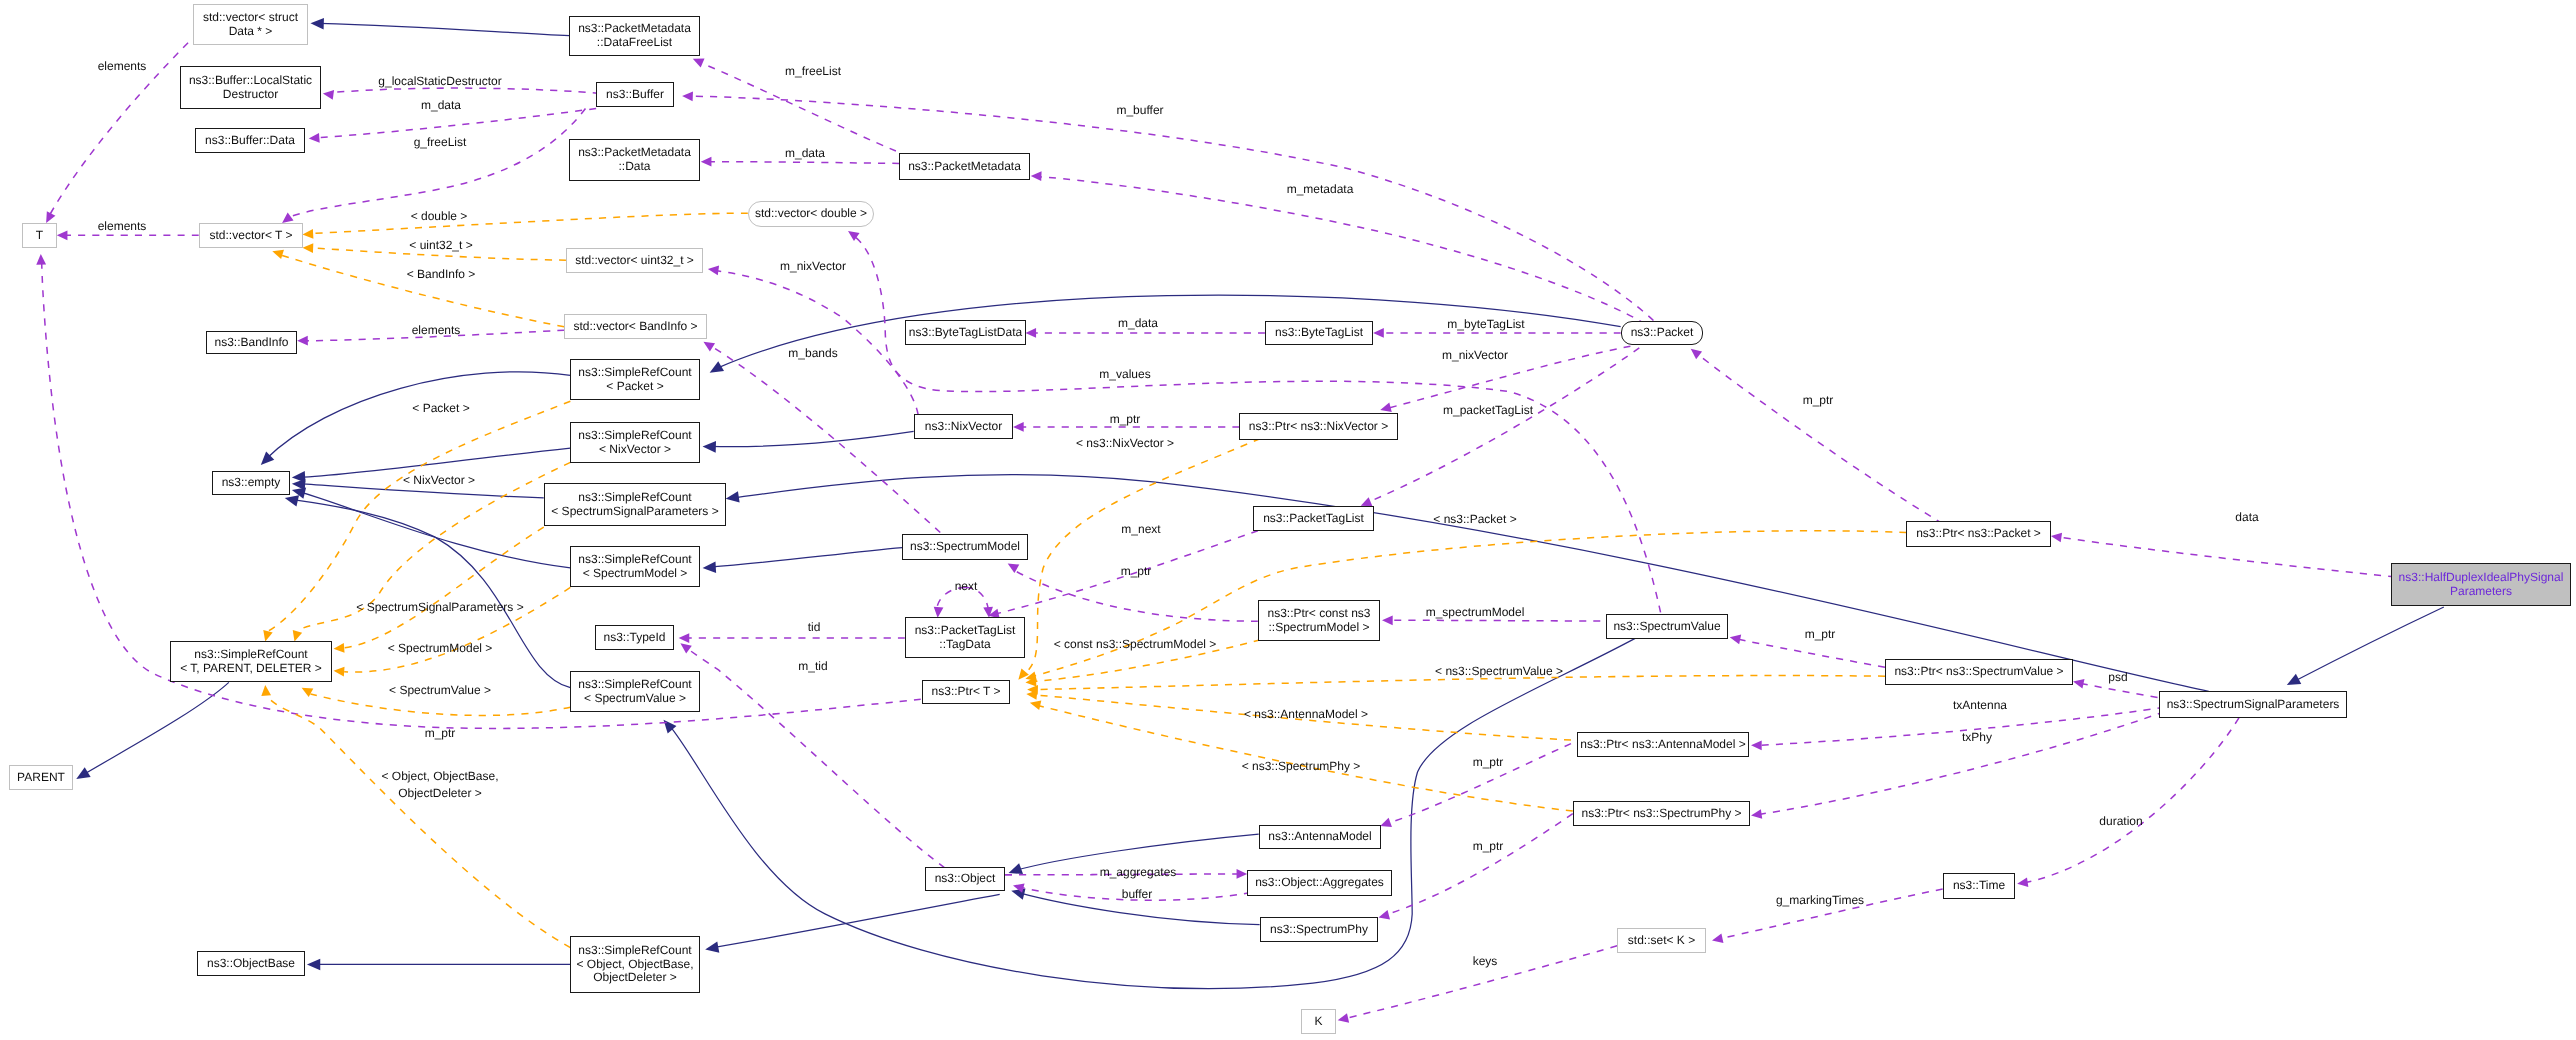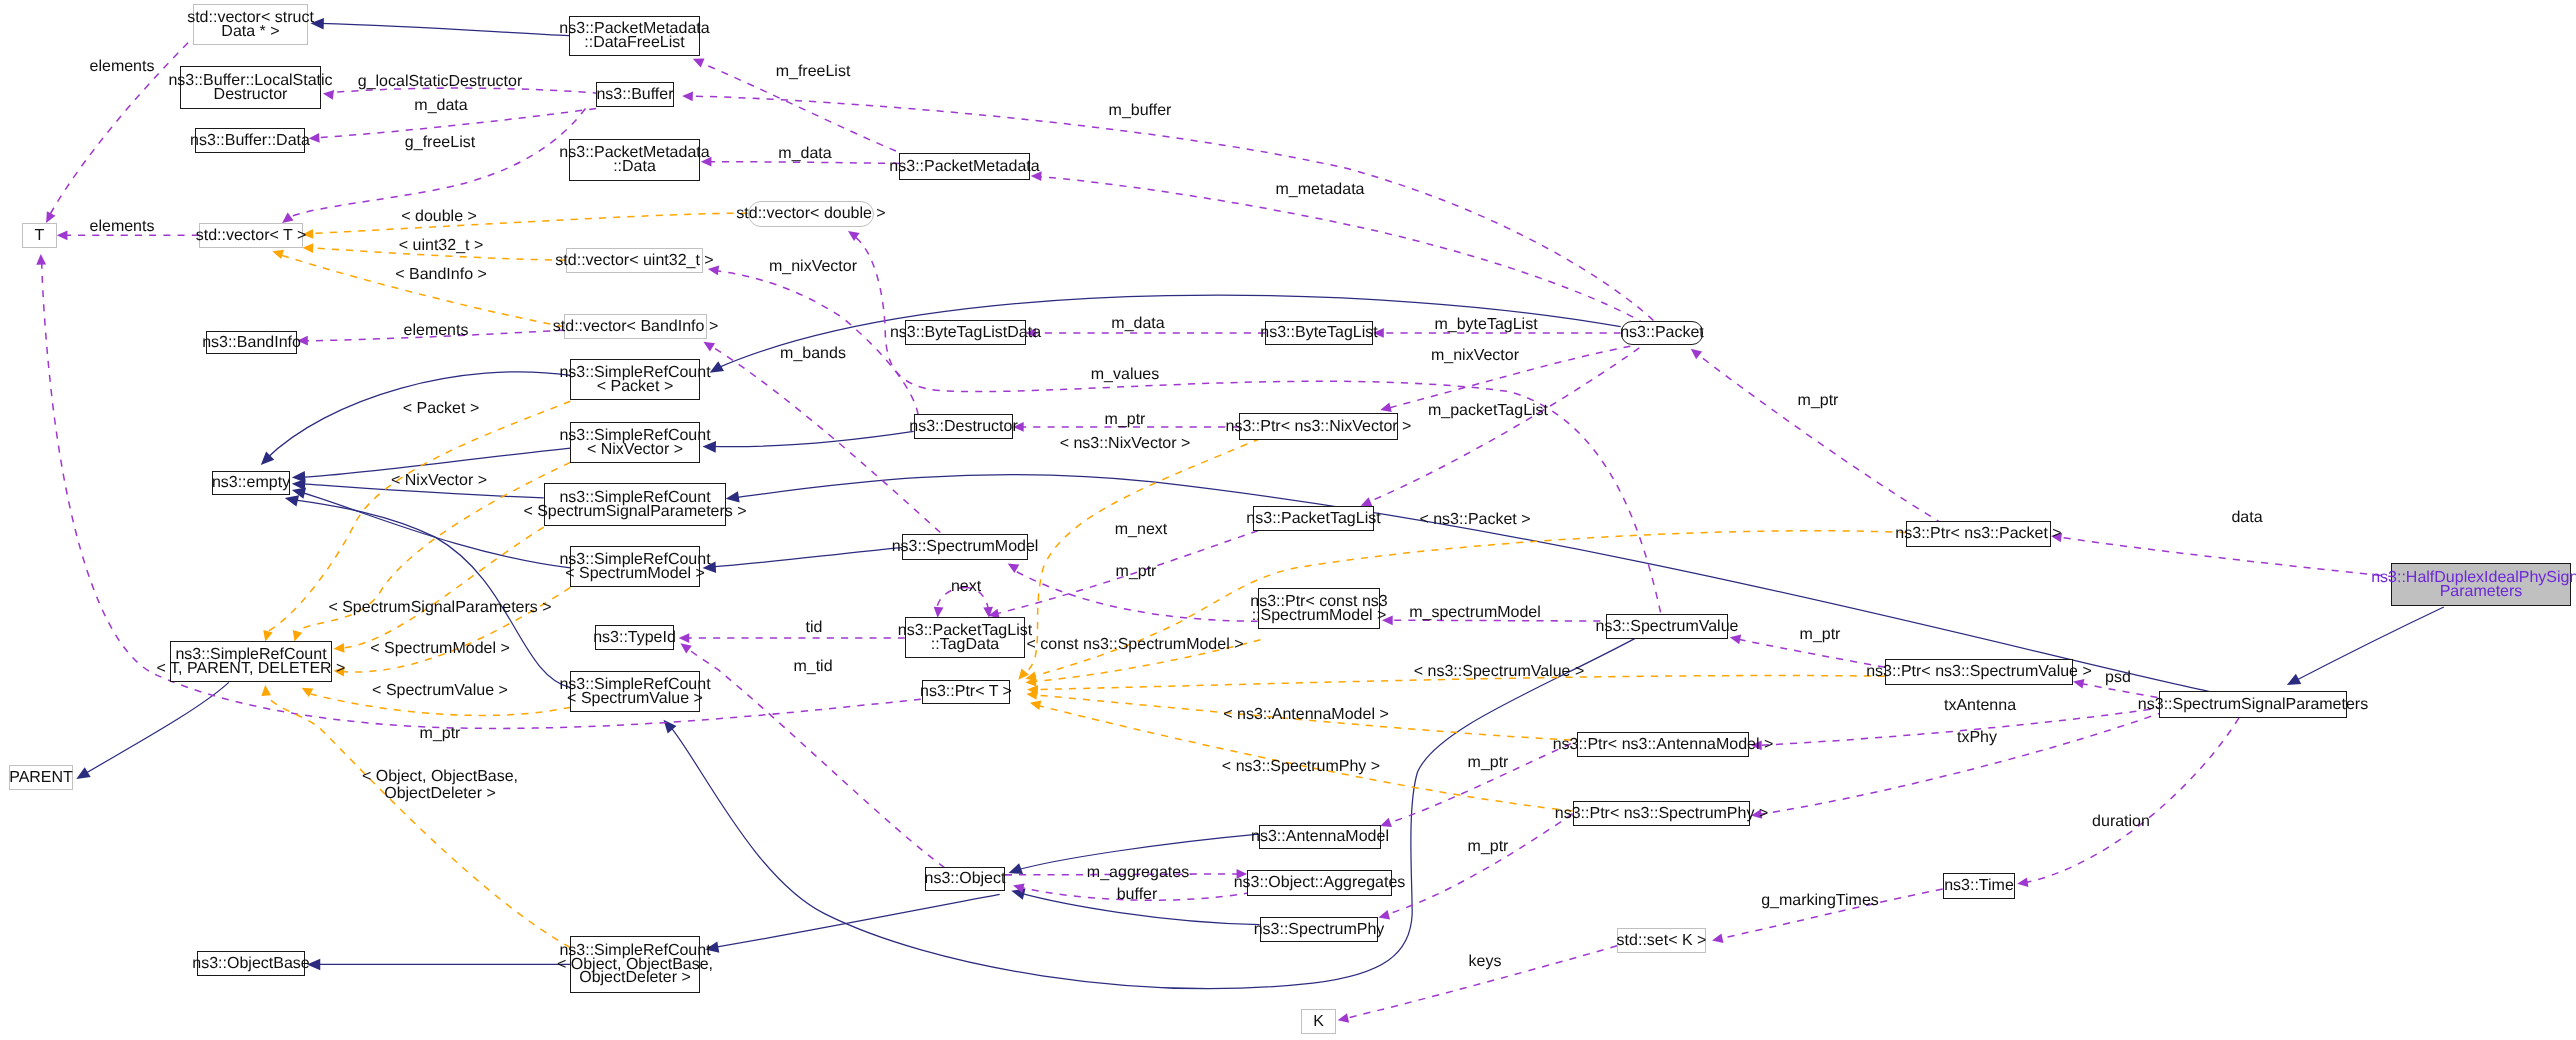--- a/index.html
+++ b/index.html
@@ -1,19 +1,19 @@
 <!DOCTYPE html>
 <html style="font-size:14px"><head>
 <meta charset="utf-8">
 <title>Collaboration diagram</title>
 <style>
   html,body{margin:0;padding:0;background:#ffffff;-webkit-font-smoothing:antialiased;}
   *{-webkit-font-smoothing:antialiased;text-rendering:geometricPrecision;}
   #canvas{position:relative;width:2576px;height:1041px;background:#ffffff;
-          font-family:"Liberation Sans","DejaVu Sans",sans-serif;font-size:16px;overflow:hidden;}
+          font-family:"Liberation Sans","DejaVu Sans",sans-serif;font-size:12px;overflow:hidden;}
   svg.edges{position:absolute;left:0;top:0;width:2576px;height:1041px;}
   .node{position:absolute;box-sizing:border-box;display:flex;flex-direction:column;
         align-items:center;justify-content:center;text-align:center;background:#ffffff;
         line-height:13.7px;z-index:5;}
   .node .lbl{display:block;white-space:pre;}
   .node.solid{border:1.2px solid #191919;color:#101010;}
   .node.light{border:1px solid #c0c0c0;color:#101010;}
   .node.highlight{border:1.2px solid #191919;background:#c0c0c0;color:#6d28d9;}
   .edgelabel{position:absolute;color:#101010;white-space:pre;z-index:4;
              line-height:13.7px;text-align:center;transform:translate(-50%,-50%);}
@@ -220,21 +220,21 @@
     </div>
 <div class="node solid" style="left:570px;top:359px;width:130px;height:41px;">
       <span class="lbl">ns3::SimpleRefCount</span>
       <span class="lbl">&lt; Packet &gt;</span>
     </div>
 <div class="node solid" style="left:570px;top:422px;width:130px;height:41px;">
       <span class="lbl">ns3::SimpleRefCount</span>
       <span class="lbl">&lt; NixVector &gt;</span>
     </div>
 <div class="node solid" style="left:914px;top:414px;width:99px;height:25px;">
-      <span class="lbl">ns3::Destructor</span>
+      <span class="lbl">ns3::NixVector</span>
     </div>
 <div class="node solid" style="left:1239px;top:413px;width:159px;height:27px;">
       <span class="lbl">ns3::Ptr&lt; ns3::NixVector &gt;</span>
     </div>
 <div class="node solid" style="left:212px;top:471px;width:78px;height:24px;">
       <span class="lbl">ns3::empty</span>
     </div>
 <div class="node solid" style="left:544px;top:483px;width:182px;height:43px;">
       <span class="lbl">ns3::SimpleRefCount</span>
       <span class="lbl">&lt; SpectrumSignalParameters &gt;</span>
@@ -249,21 +249,21 @@
       <span class="lbl">ns3::SpectrumModel</span>
     </div>
 <div class="node solid" style="left:570px;top:546px;width:130px;height:41px;">
       <span class="lbl">ns3::SimpleRefCount</span>
       <span class="lbl">&lt; SpectrumModel &gt;</span>
     </div>
 <div class="node highlight" style="left:2391px;top:563px;width:180px;height:43px;">
       <span class="lbl">ns3::HalfDuplexIdealPhySignal</span>
       <span class="lbl">Parameters</span>
     </div>
-<div class="node solid" style="left:1258px;top:588px;width:122px;height:41px;">
+<div class="node solid" style="left:1258px;top:600px;width:122px;height:41px;">
       <span class="lbl">ns3::Ptr&lt; const ns3</span>
       <span class="lbl">::SpectrumModel &gt;</span>
     </div>
 <div class="node solid" style="left:595px;top:625px;width:79px;height:25px;">
       <span class="lbl">ns3::TypeId</span>
     </div>
 <div class="node solid" style="left:1606px;top:614px;width:122px;height:25px;">
       <span class="lbl">ns3::SpectrumValue</span>
     </div>
 <div class="node solid" style="left:905px;top:617px;width:120px;height:41px;">

